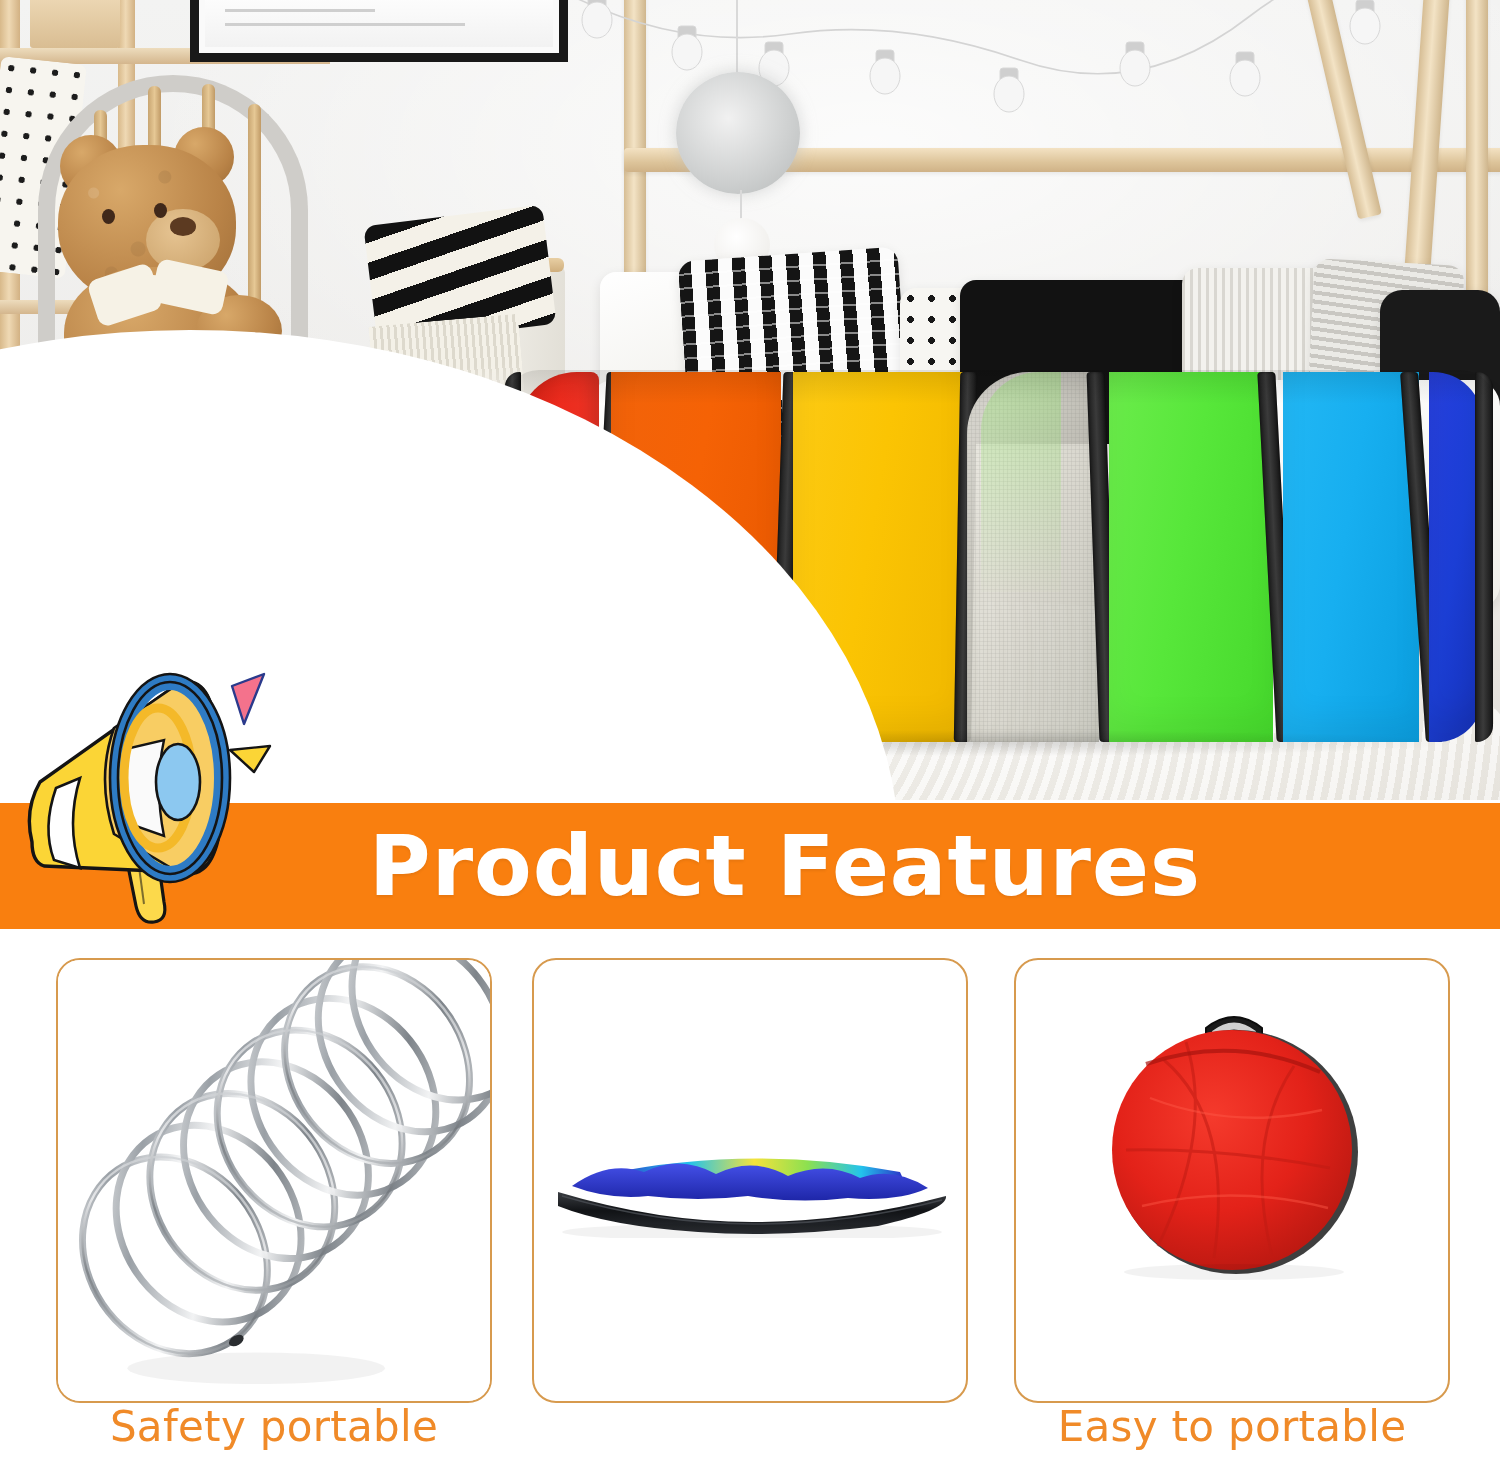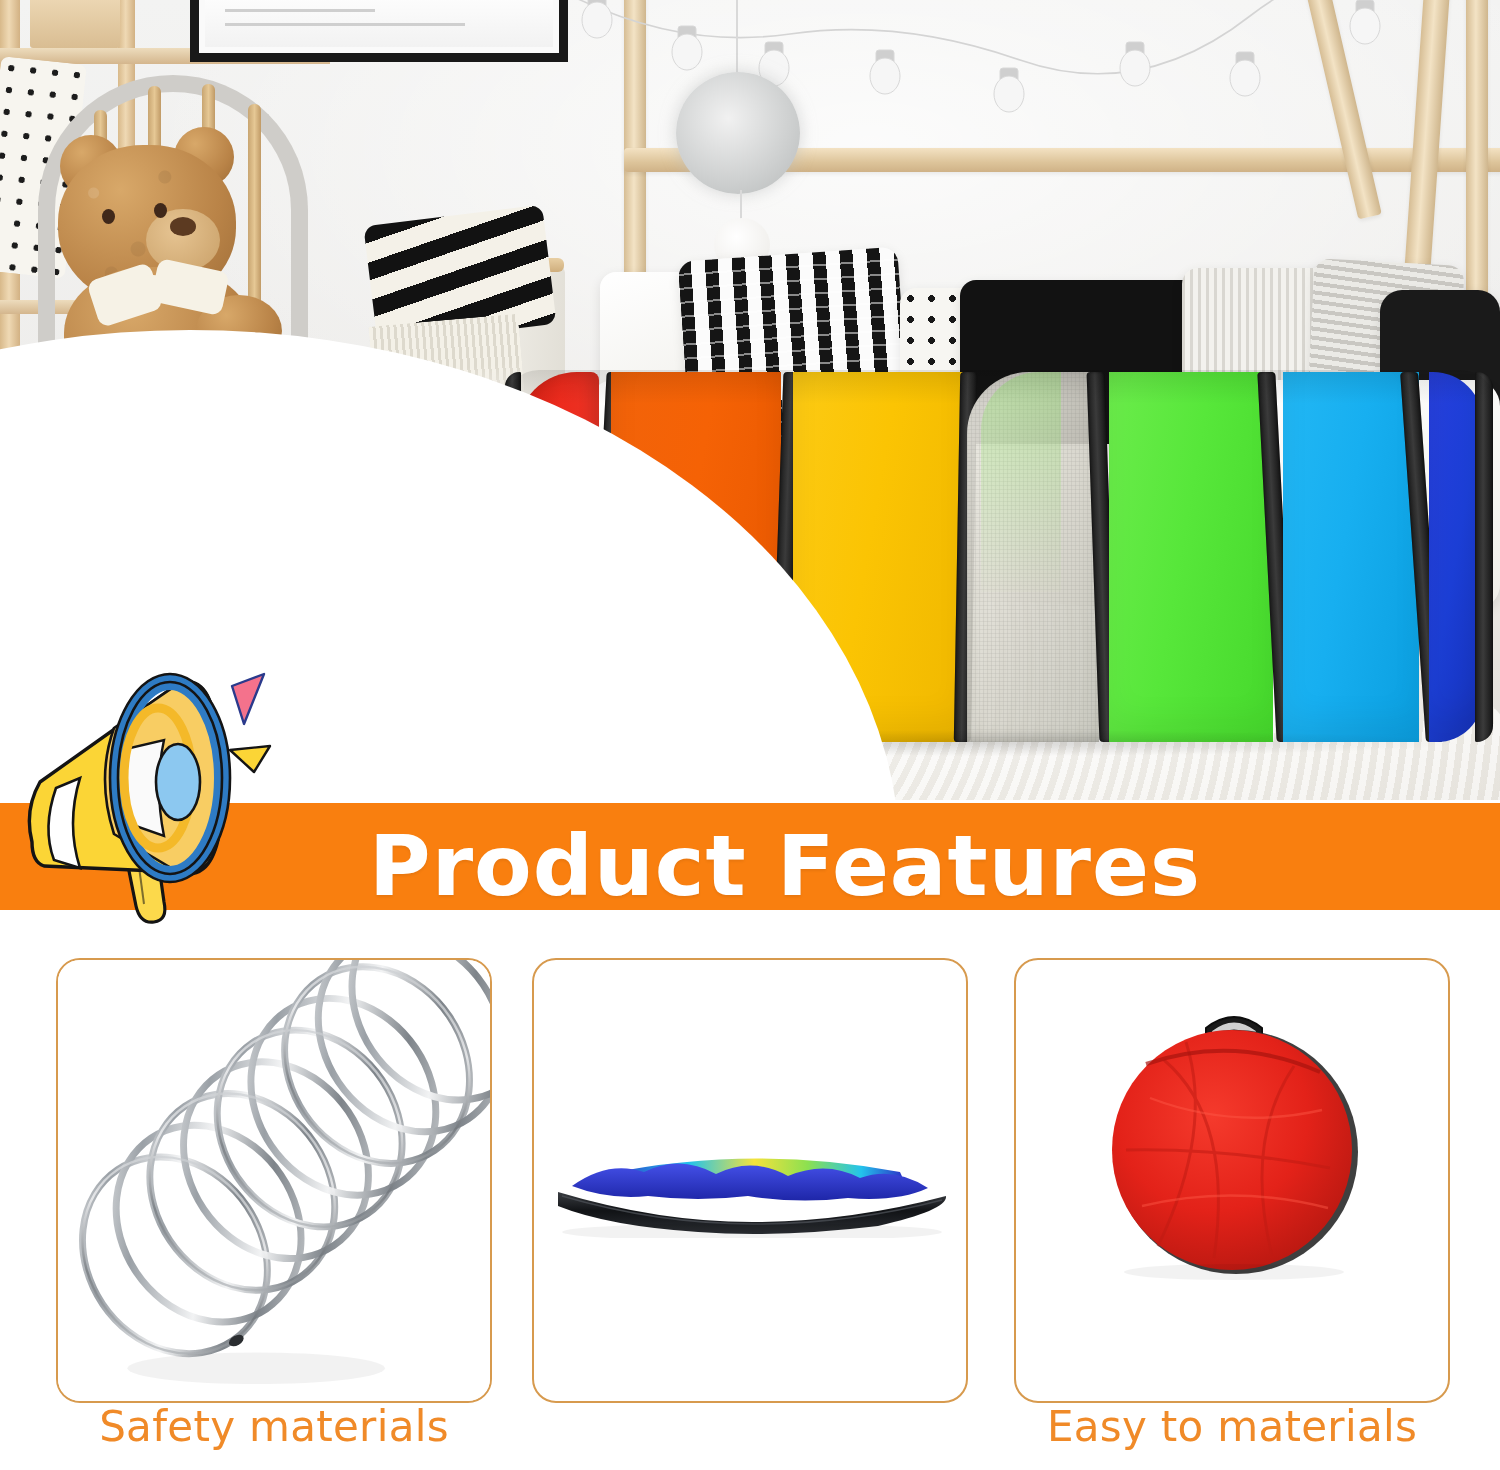--- a/index.html
+++ b/index.html
@@ -109,21 +109,21 @@
     border-radius:4px;box-shadow:0 0 3px rgba(0,0,0,.5) inset;}
 
   
   .swoosh{position:absolute;left:-520px;top:330px;width:1420px;height:1060px;border-radius:50%;
     background:#ffffff;}
 
   
   .mega{position:absolute;left:18px;top:628px;width:290px;height:300px;z-index:6;}
 
   
-  .banner{position:absolute;left:0;top:803px;width:1500px;height:107px;background:#F97F0F;z-index:4;}
+  .banner{position:absolute;left:0;top:803px;width:1500px;height:126px;background:#F97F0F;z-index:4;}
   .banner-title{position:absolute;left:0;top:0;width:1500px;height:126px;
     display:flex;align-items:center;justify-content:center;
     color:#fff;font-size:84px;font-weight:bold;letter-spacing:1px;
     font-family:"DejaVu Sans",sans-serif;padding-left:70px;box-sizing:border-box;
     text-shadow:0 2px 3px rgba(0,0,0,.07);}
 
   
   .cards{position:absolute;left:0;top:950px;width:1500px;height:520px;}
   .card{position:absolute;top:8px;width:436px;height:445px;
     border:2px solid #D79A4E;border-radius:24px;box-sizing:border-box;overflow:visible;background:#fff;}
@@ -404,21 +404,21 @@
             <ellipse cx="118" cy="298" rx="88" ry="104" transform="rotate(-34 118 298)"></ellipse>
             <ellipse cx="186" cy="234" rx="88" ry="104" transform="rotate(-34 186 234)"></ellipse>
             <ellipse cx="254" cy="170" rx="88" ry="104" transform="rotate(-34 254 170)"></ellipse>
             <ellipse cx="322" cy="106" rx="88" ry="104" transform="rotate(-34 322 106)"></ellipse>
           </g>
           <ellipse cx="180" cy="384" rx="8" ry="5" fill="#2a2d30" transform="rotate(-30 180 384)"></ellipse>
           <ellipse cx="200" cy="412" rx="130" ry="16" fill="#000" opacity=".05"></ellipse>
         </svg>
       </div>
     </div>
-    <div class="caption cap-c1">Safety materials</div>
+    <div class="caption cap-c1">Safety portable</div>
 
     <div class="card card-c2">
       <div class="card-media">
         <svg class="fold" viewBox="0 0 408 108" preserveAspectRatio="none">
           <defs>
             <linearGradient id="fbright" x1="0" y1="0" x2="1" y2="0">
               <stop offset="0%" stop-color="#2B35C8"></stop>
                 <stop offset="28%" stop-color="#23C3EC"></stop>
               <stop offset="50%" stop-color="#F4E23C"></stop>
                 <stop offset="68%" stop-color="#8CE050"></stop>
@@ -475,16 +475,16 @@
           <g stroke="#FF5A48" stroke-width="2.4" fill="none" opacity=".45">
             <path d="M56 98 Q140 130 228 110"></path>
             <path d="M48 206 Q140 184 234 208"></path>
           </g>
 
           <path d="M52 64 Q140 34 226 72" fill="none" stroke="#A8140E" stroke-width="4" opacity=".7"></path>
           <ellipse cx="140" cy="272" rx="110" ry="8" fill="#000" opacity=".05"></ellipse>
         </svg>
       </div>
     </div>
-    <div class="caption cap-c3">Easy to materials</div>
+    <div class="caption cap-c3">Easy to portable</div>
 
   </div>
 </div>
 
 </body></html>

